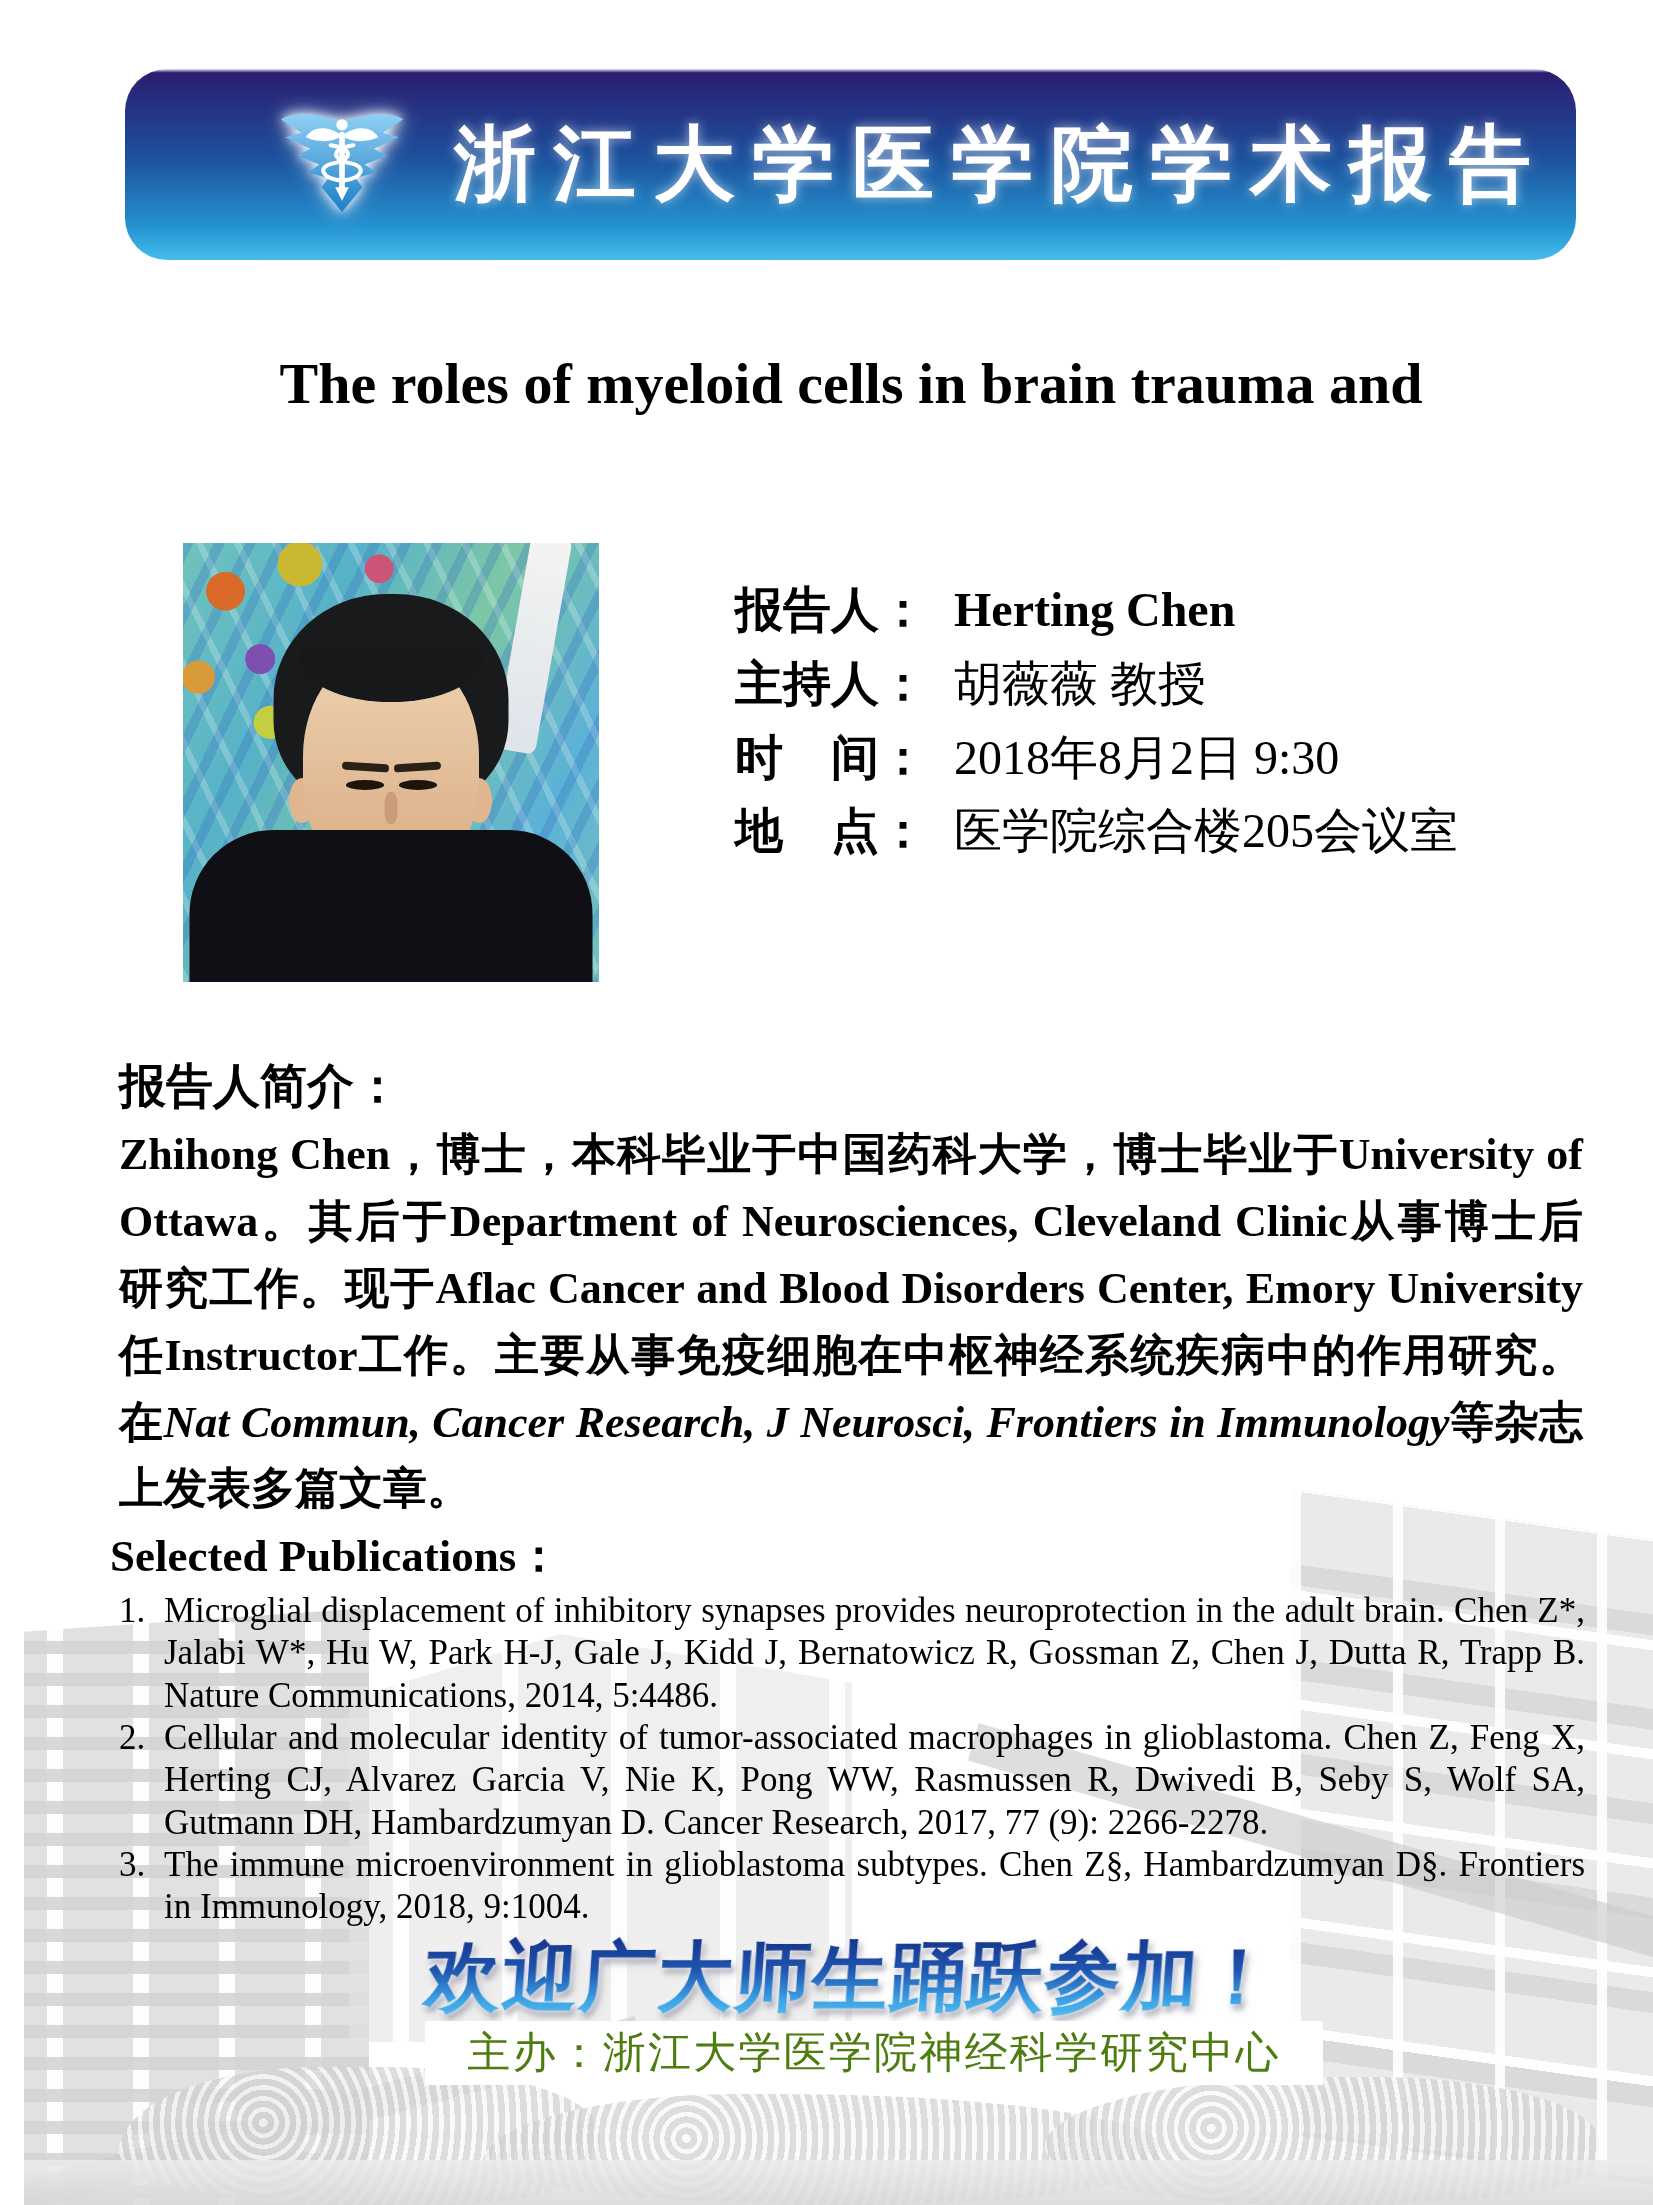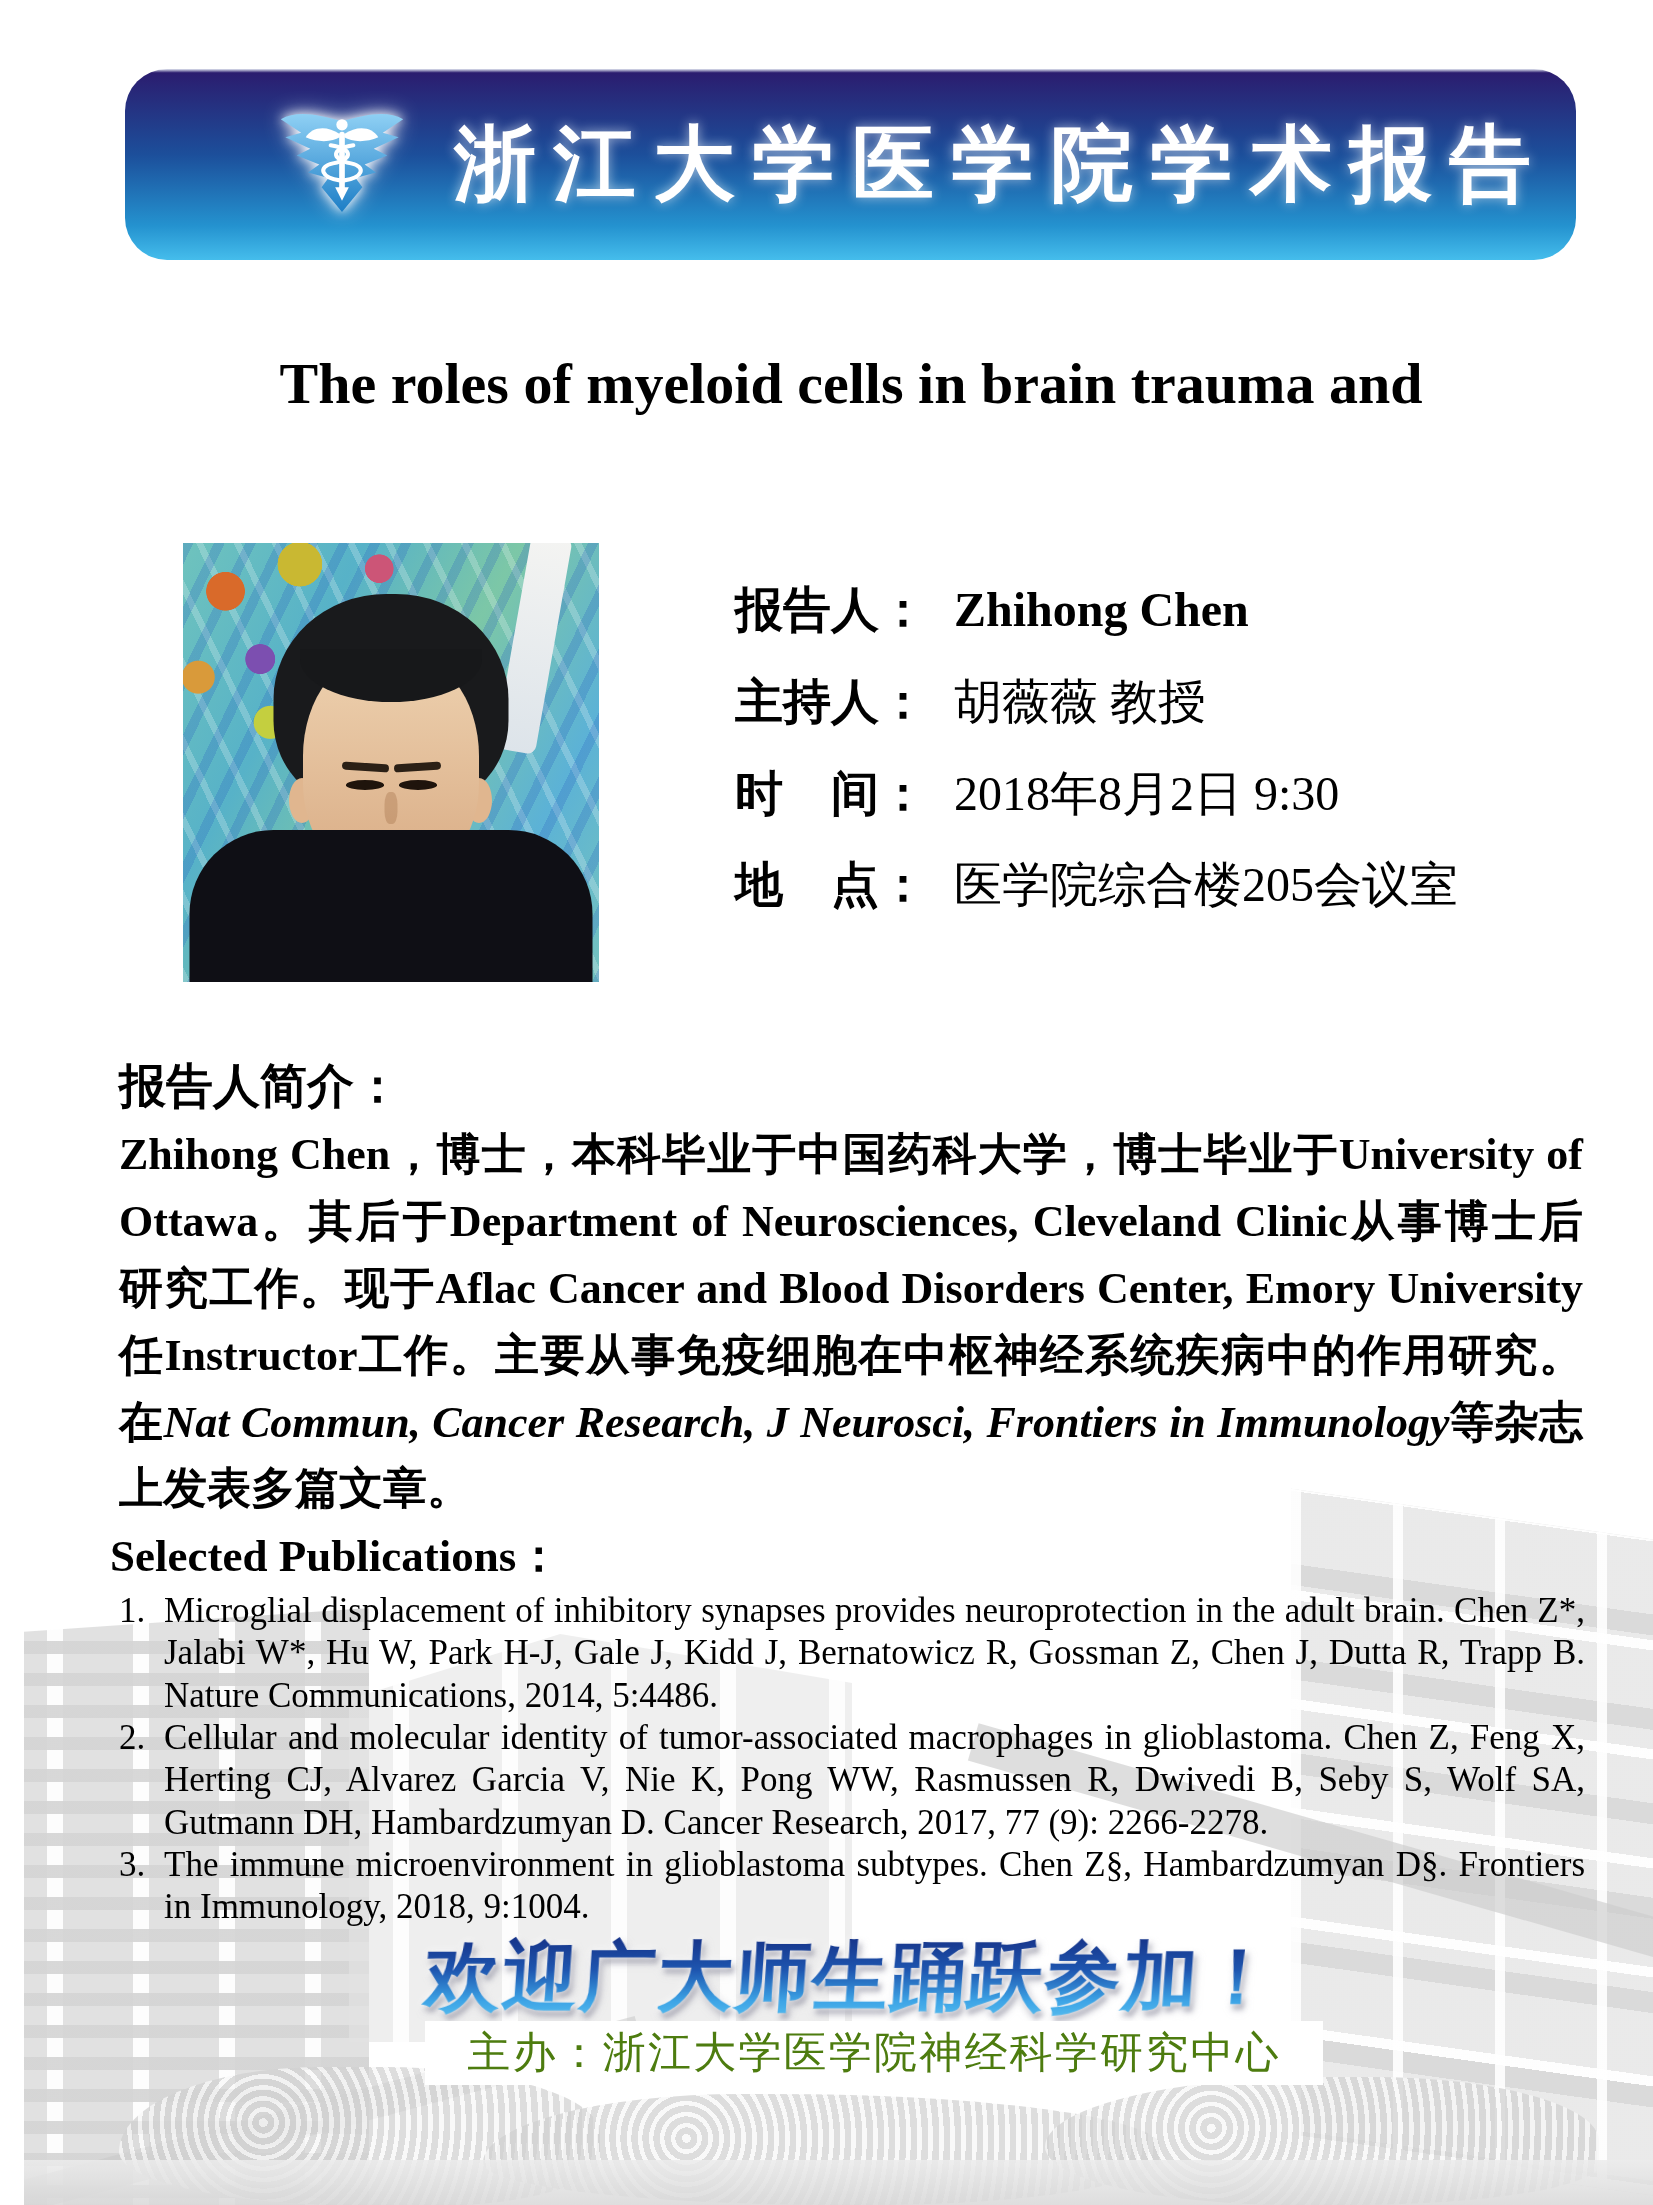--- a/index.html
+++ b/index.html
@@ -79,21 +79,21 @@
   .photo .nose{position:absolute;left:50%;top:249px;transform:translateX(-50%);width:13px;height:32px;
     background:rgba(160,110,70,.35);border-radius:40%;}
   .photo .smile{position:absolute;left:50%;top:295px;transform:translateX(-50%);width:86px;height:31px;
     background:#fdf6ee;border:3.6px solid #8a5a3c;border-top:none;border-radius:0 0 51px 51px;box-sizing:border-box;}
   .photo .collar{position:absolute;left:50%;top:322px;transform:translateX(-50%);width:124px;height:41px;
     background:#101016;border-radius:13px;}
   .photo .body{position:absolute;left:50%;bottom:-2.9px;transform:translateX(-50%);width:403px;height:155px;
     background:#0f0f15;border-radius:84px 84px 0 0;}
 
   
-  .details{position:absolute;left:711px;top:583px;display:flex;flex-direction:column;gap:38px;z-index:2;}
+  .details{position:absolute;left:711px;top:583px;display:flex;flex-direction:column;gap:20px;z-index:2;}
   .detail-row{display:flex;font-size:48px;line-height:1.12;}
   .detail-label{flex:none;width:219px;font-family:"DejaVu Sans","Liberation Sans",sans-serif;font-weight:bold;}
   .detail-value{font-family:"Liberation Serif","DejaVu Serif",serif;}
   .detail-value.bold{font-weight:bold;}
 
   
   .bio-heading{position:absolute;left:95px;top:1055px;font-family:"DejaVu Sans","Liberation Sans",sans-serif;
     font-weight:bold;font-size:47px;z-index:2;}
   .bio-para{position:absolute;left:95px;top:1122px;width:1464px;font-size:44px;line-height:1.52;
     text-align:justify;z-index:2;font-weight:bold;}
@@ -174,21 +174,21 @@
     <div class="eye r"></div>
     <div class="nose"></div>
     <div class="smile"></div>
     <div class="collar"></div>
     <div class="body"></div>
   </div>
 
   <div class="details">
       <div class="detail-row">
         <span class="detail-label">报告人：</span>
-        <span class="detail-value bold">Zhihong Chen</span>
+        <span class="detail-value bold">Herting Chen</span>
       </div>
       <div class="detail-row">
         <span class="detail-label">主持人：</span>
         <span class="detail-value">胡薇薇 教授</span>
       </div>
       <div class="detail-row">
         <span class="detail-label">时　间：</span>
         <span class="detail-value">2018年8月2日 9:30</span>
       </div>
       <div class="detail-row">

